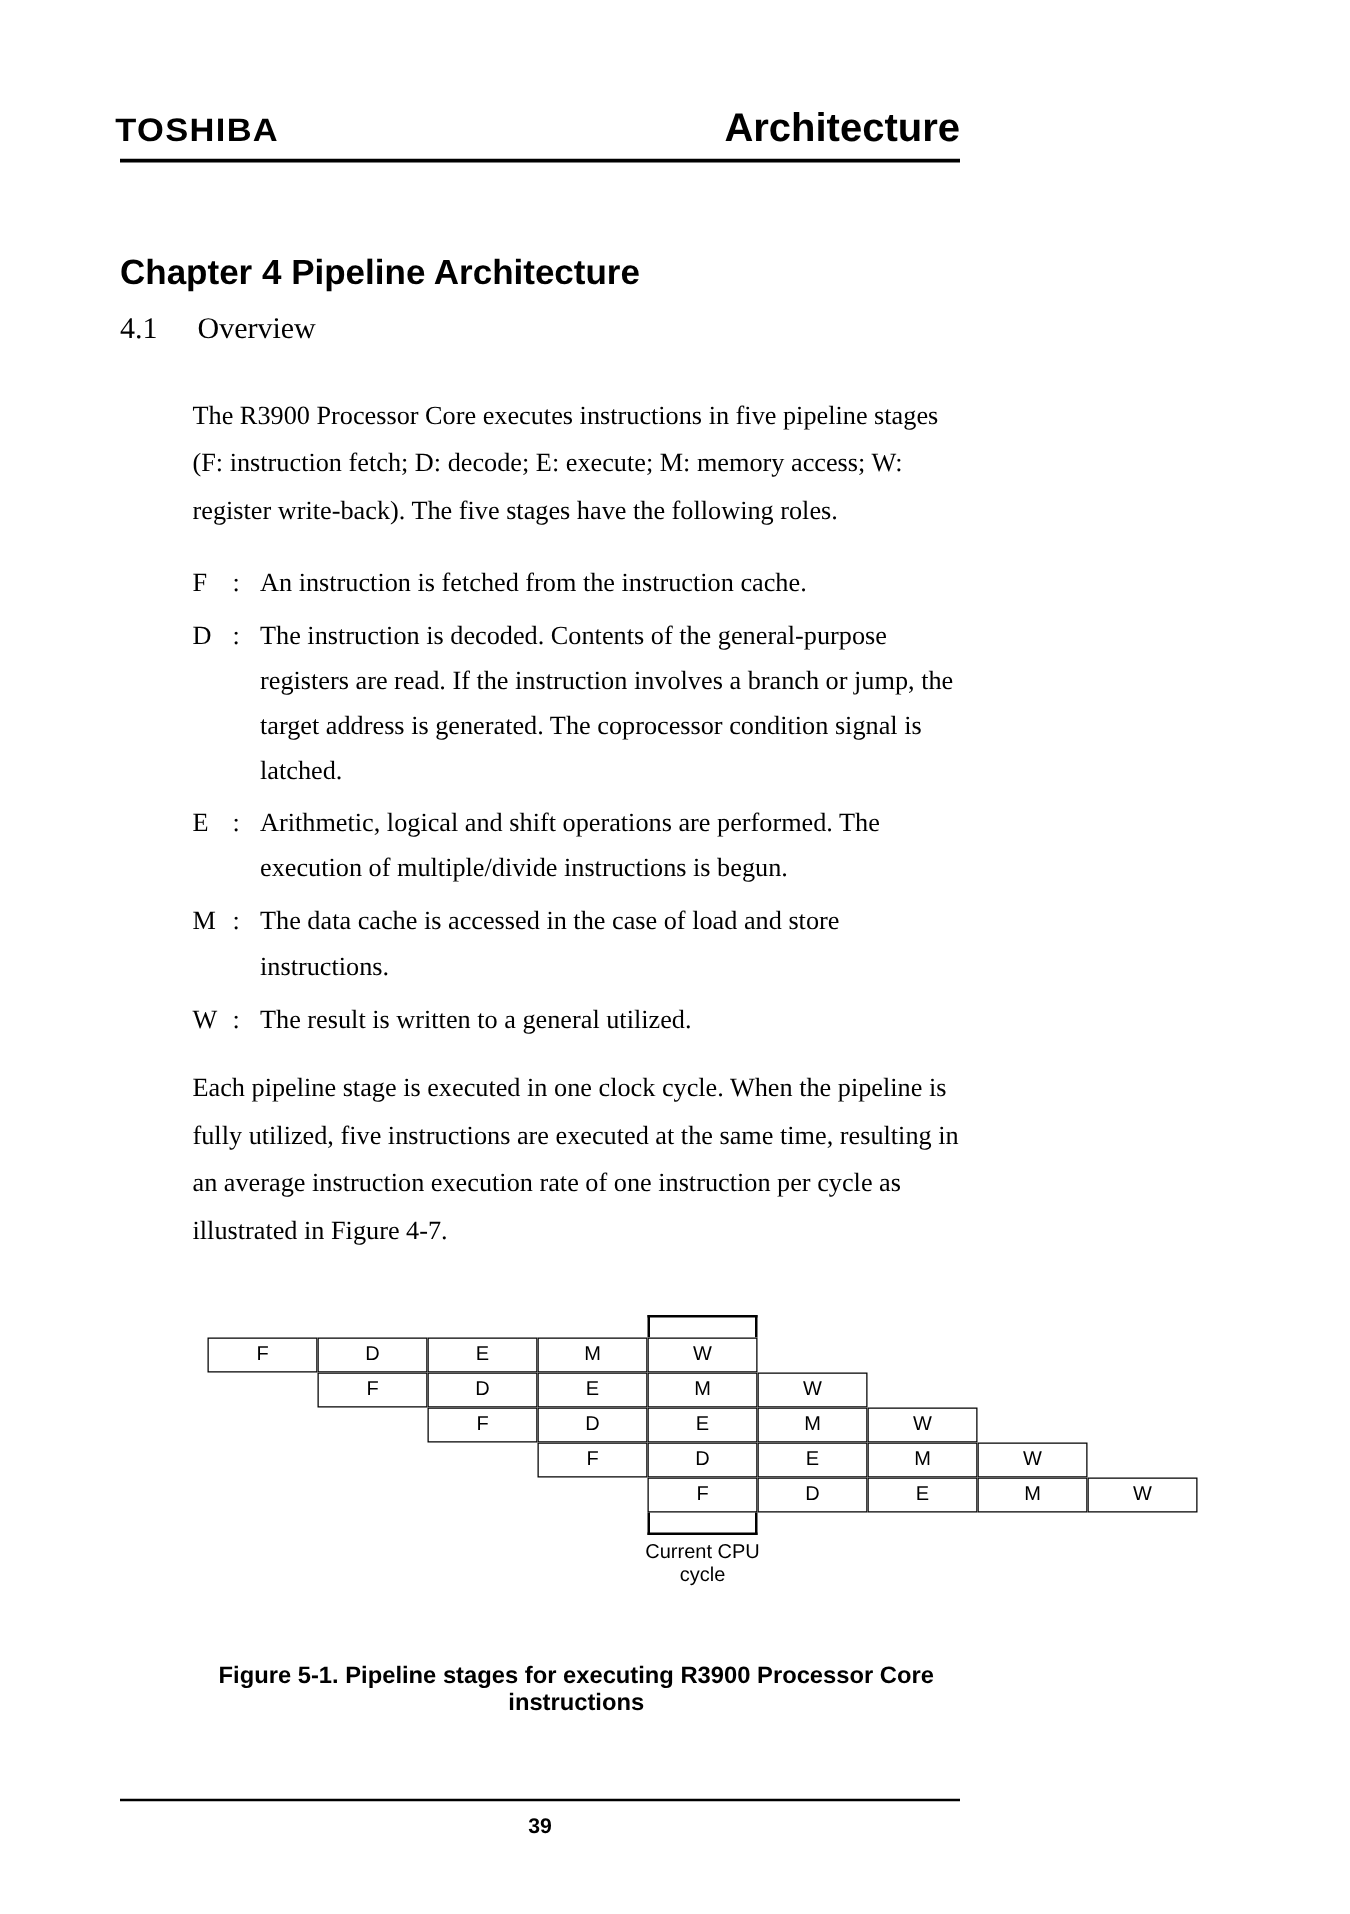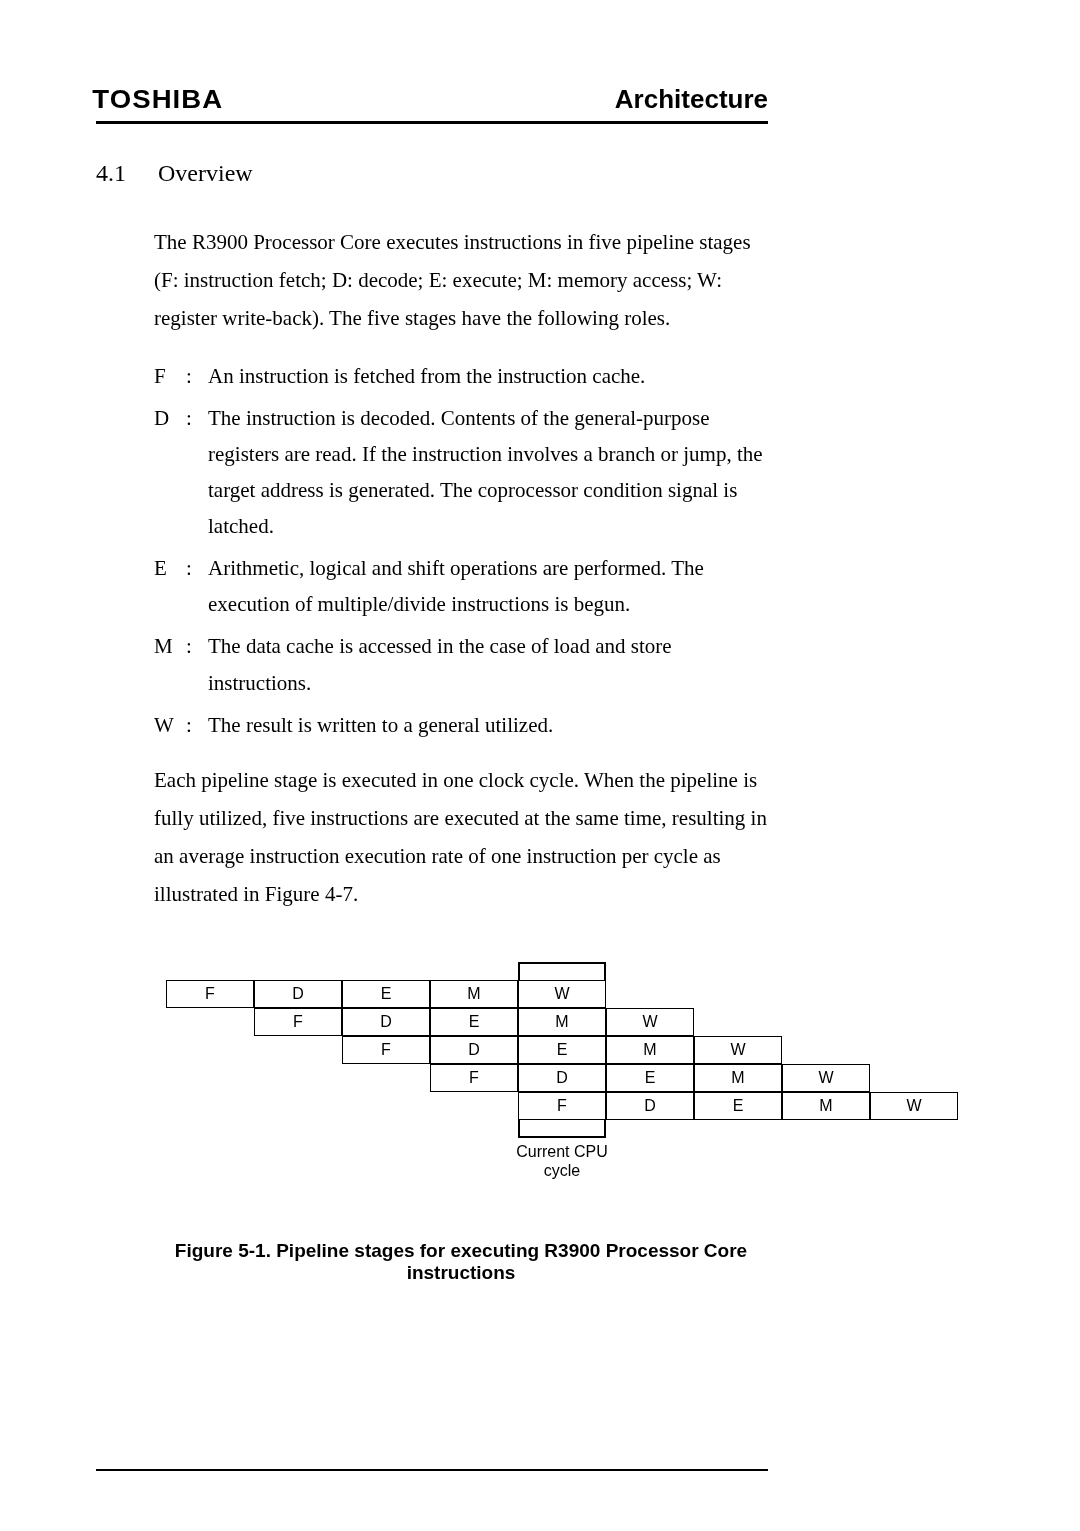--- a/index.html
+++ b/index.html
@@ -1,23 +1,23 @@
 <!DOCTYPE html>
 <html><head>
 <meta charset="utf-8">
 <style>
   * { box-sizing: border-box; margin: 0; padding: 0; }
   html, body { width: 1080px; height: 1531px; background: #fff; font-family: "Times New Roman", Times, serif; color: #000; }
   .page { position: relative; width: 864px; height: 1531px; padding: 84px 96px 60px 96px; }
   .header-row { display: flex; justify-content: space-between; align-items: baseline; }
   .brand { font-family: Arial, Helvetica, sans-serif; font-weight: 900; font-size: 26px; letter-spacing: 1px; transform: scaleX(1.06); }
-  .doc-title { font-family: Arial, Helvetica, sans-serif; font-weight: 700; font-size: 26px; }
+  .doc-title { font-family: Arial, Helvetica, sans-serif; font-weight: 700; font-size: 32px; }
   .hr-thick { height: 3px; background: #000; margin-top: 6px; }
   .chapter { margin-top: 72px; font-family: Arial, Helvetica, sans-serif; font-weight: 700; font-size: 28px; }
-  .h2row { display: flex; margin-top: 36px; font-family: "Times New Roman", Times, serif; font-size: 24px; }
+  .h2row { display: flex; margin-top: 16px; font-family: "Times New Roman", Times, serif; font-size: 24px; }
   .h2num { width: 62px; }
   .body { margin-left: 58px; }
   .para { margin-top: 36px; font-size: 21px; line-height: 1.82; }
   .stage-list { margin-top: 20px; }
   .stage-item { display: flex; font-size: 21px; line-height: 1.72; margin-top: 6px; }
   .stage-label { width: 32px; flex: 0 0 32px; }
   .stage-colon { width: 22px; flex: 0 0 22px; }
   .stage-desc { flex: 1; }
   .para2 { margin-top: 18px; font-size: 21px; line-height: 1.82; }
 
@@ -37,20 +37,21 @@
 </head>
 <body>
 
 <div class="page">
   <div class="header-row">
     <div class="brand">TOSHIBA</div>
     <div class="doc-title">Architecture</div>
   </div>
   <div class="hr-thick"></div>
 
+  <div class="chapter">Chapter 4  Pipeline Architecture</div>
 
   <div class="h2row">
     <div class="h2num">4.1</div>
     <div>Overview</div>
   </div>
 
   <div class="body">
     <div class="para">The R3900 Processor Core executes instructions in five pipeline stages (F: instruction fetch; D: decode; E: execute; M: memory access; W: register write-back).    The five stages have the following roles.</div>
 
     <div class="stage-list">
@@ -113,14 +114,15 @@
           <div class="cell" style="left: 716px; top: 132px; width: 88px;">W</div>
           <div class="indicator-bottom" style="left: 364px; width: 88px; top: 160px;"></div>
           <div class="caption-small" style="top: 182px; left: 328px; right: auto; width: 160px;">Current CPU<br>cycle</div>
         </div>
       <div class="fig-caption">Figure 5-1.    Pipeline stages for executing R3900 Processor Core instructions</div>
     </div>
   </div>
 
   <div class="footer">
     <div class="hr-thin"></div>
+    <div class="page-num">39</div>
   </div>
 </div>
 
 </body></html>

